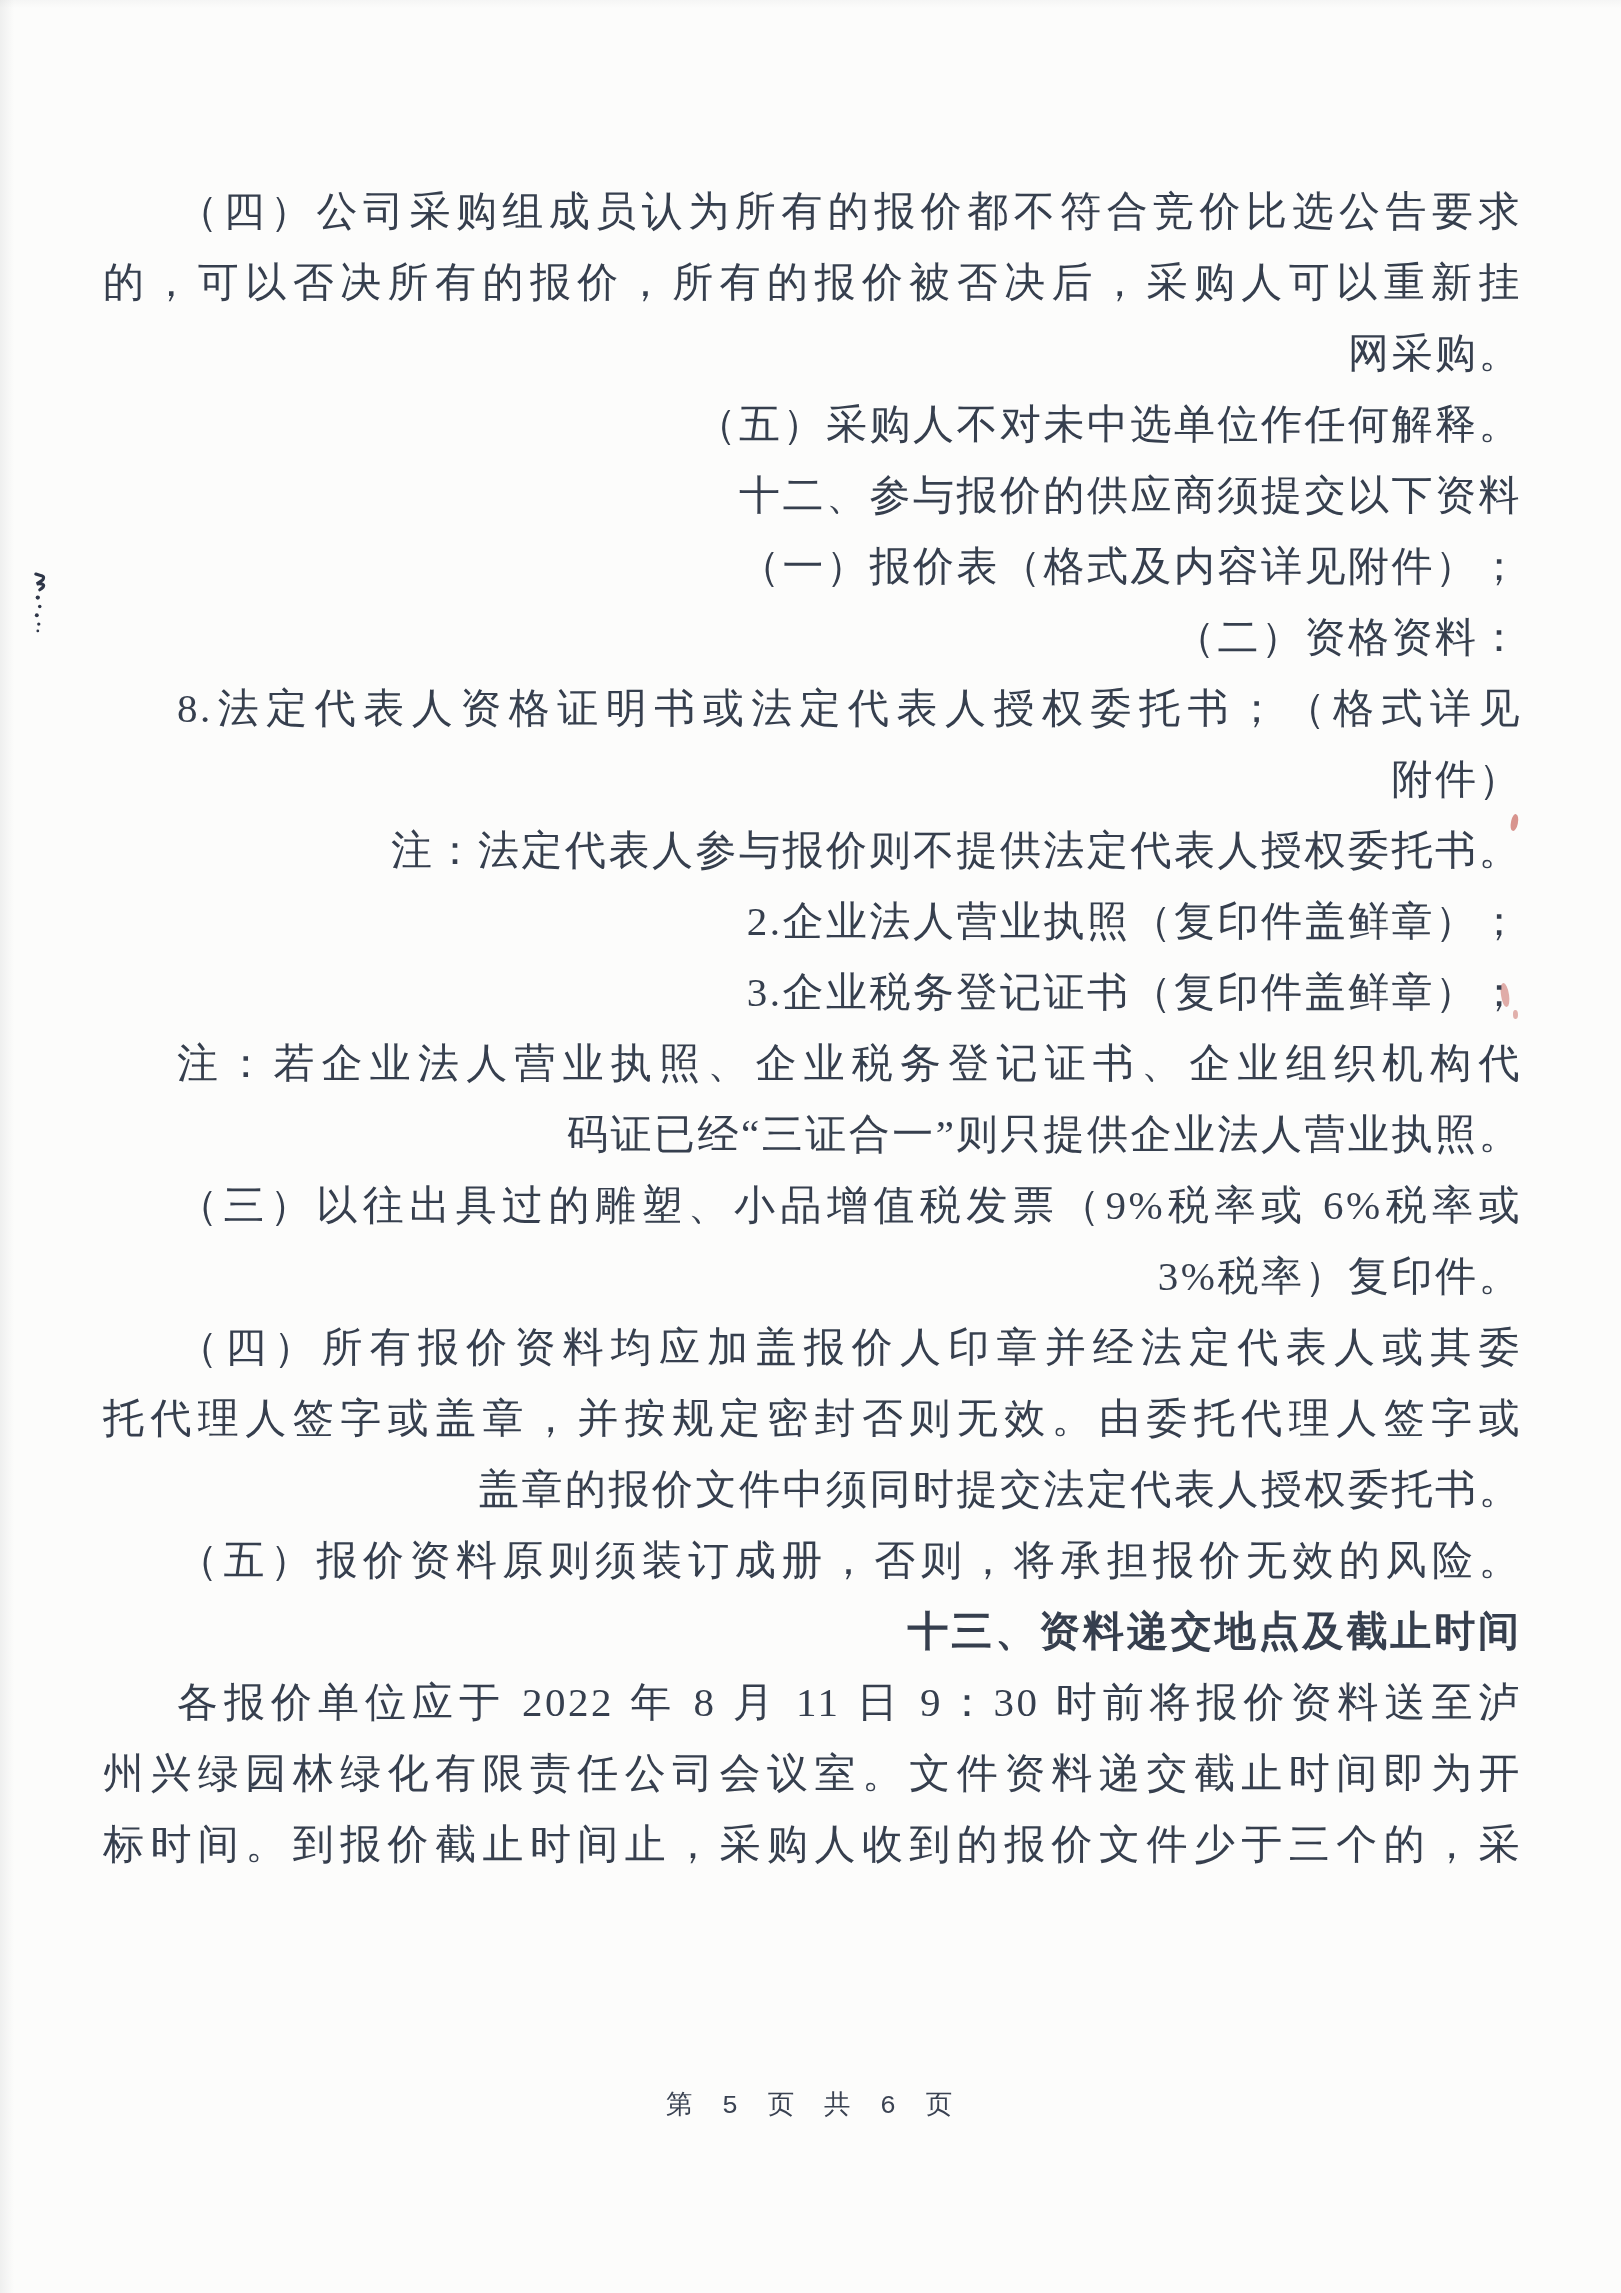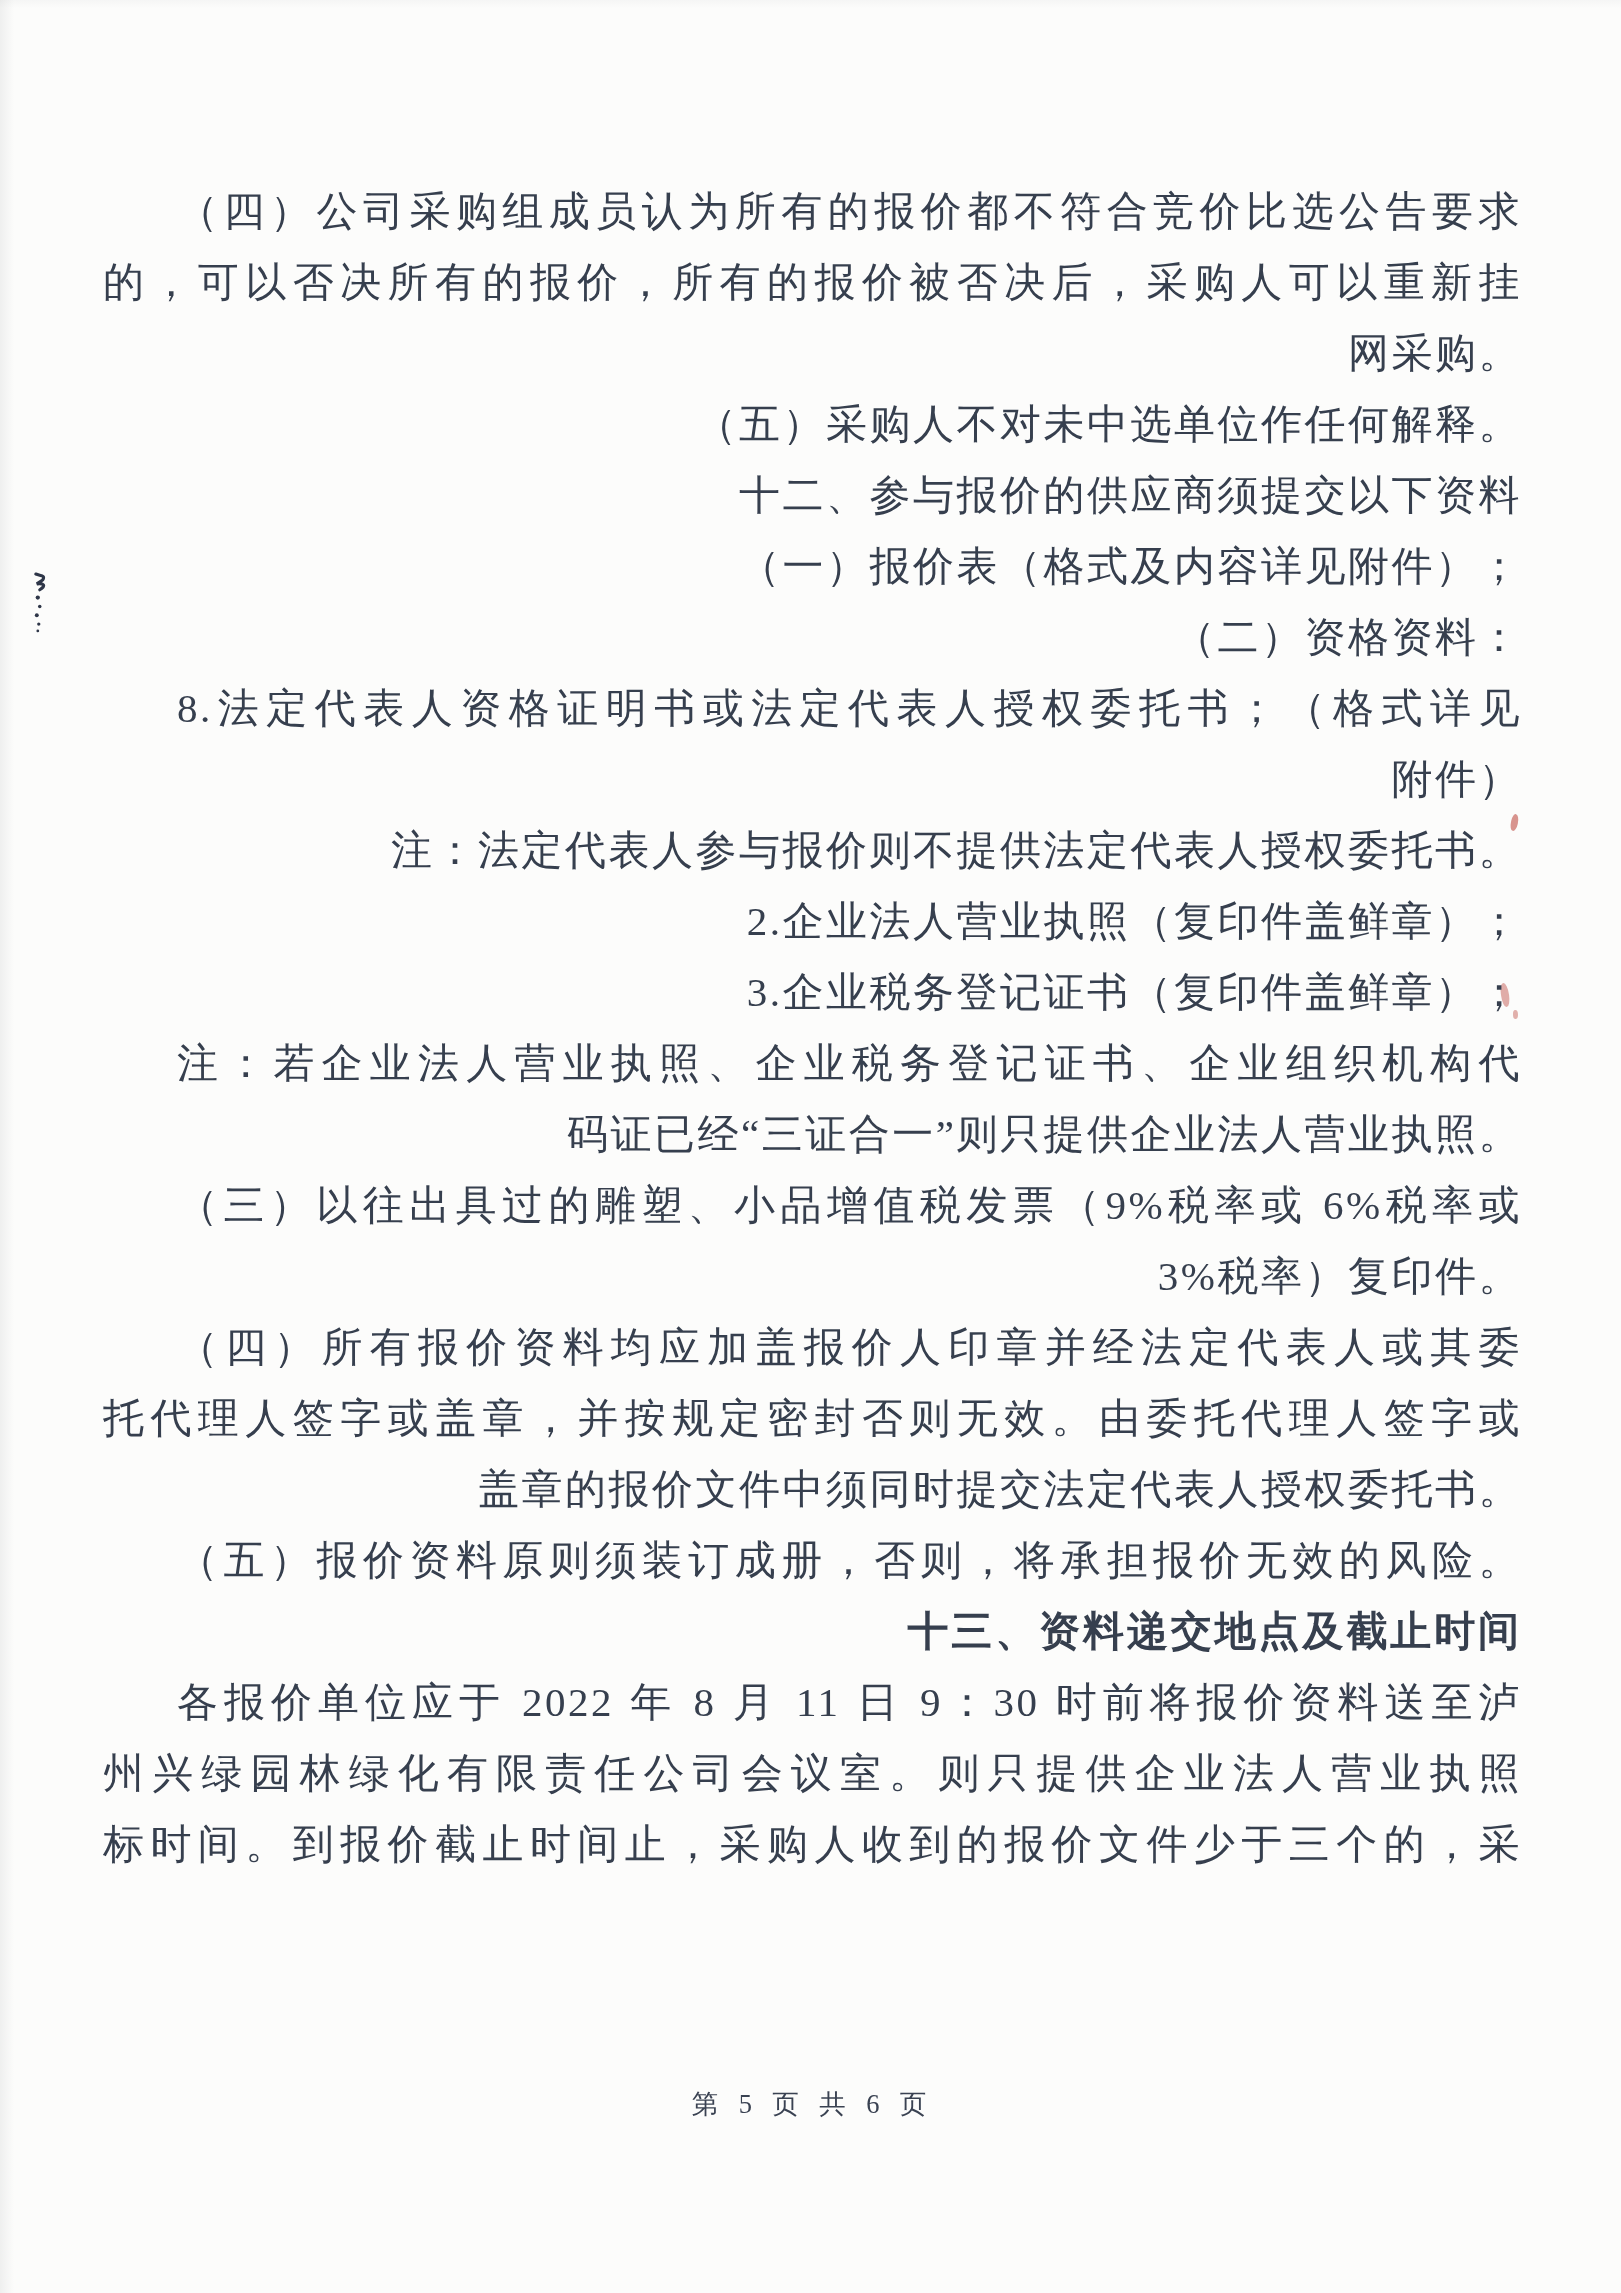--- a/index.html
+++ b/index.html
@@ -43,20 +43,21 @@
   }
   .ln.indent { padding-left: 74px; }
   .ln.bold { font-weight: bold; letter-spacing: 2.9px; font-family: Liberation Serif, serif; }
   .footer {
     position: absolute;
     left: 103px; top: 2086px; width: 1419px;
     text-align: center;
     font-size: 26.5px;
     letter-spacing: 6.9px;
     color: #3a4252;
+    font-family: Liberation Mono, monospace;
   }
   .ink-smudge {
     position: absolute; left: 27.4px; top: 571px;
   }
   .speck {
     position: absolute; border-radius: 45% 55% 50% 50%;
   }
   .speck.s1 {
     left: 1511px; top: 814px; width: 6.9px; height: 16.7px;
     background: rgba(186, 62, 52, 0.55); transform: rotate(12deg);
@@ -107,20 +108,20 @@
     <div class="ln indent justify">注：若企业法人营业执照、企业税务登记证书、企业组织机构代</div>
     <div class="ln">码证已经“三证合一”则只提供企业法人营业执照。</div>
     <div class="ln indent justify">（三）以往出具过的雕塑、小品增值税发票（9%税率或 6%税率或</div>
     <div class="ln">3%税率）复印件。</div>
     <div class="ln indent justify">（四）所有报价资料均应加盖报价人印章并经法定代表人或其委</div>
     <div class="ln justify">托代理人签字或盖章，并按规定密封否则无效。由委托代理人签字或</div>
     <div class="ln">盖章的报价文件中须同时提交法定代表人授权委托书。</div>
     <div class="ln indent justify">（五）报价资料原则须装订成册，否则，将承担报价无效的风险。</div>
     <div class="ln indent bold">十三、资料递交地点及截止时间</div>
     <div class="ln indent justify">各报价单位应于 2022 年 8 月 11 日 9：30 时前将报价资料送至泸</div>
-    <div class="ln justify">州兴绿园林绿化有限责任公司会议室。则只提供企业法人营业执照</div>
+    <div class="ln justify">州兴绿园林绿化有限责任公司会议室。文件资料递交截止时间即为开</div>
     <div class="ln justify">标时间。到报价截止时间止，采购人收到的报价文件少于三个的，采</div>
   </div>
 
   <div class="footer">第 5 页 共 6 页</div>
 
 </div>
 
 
 </body></html>

